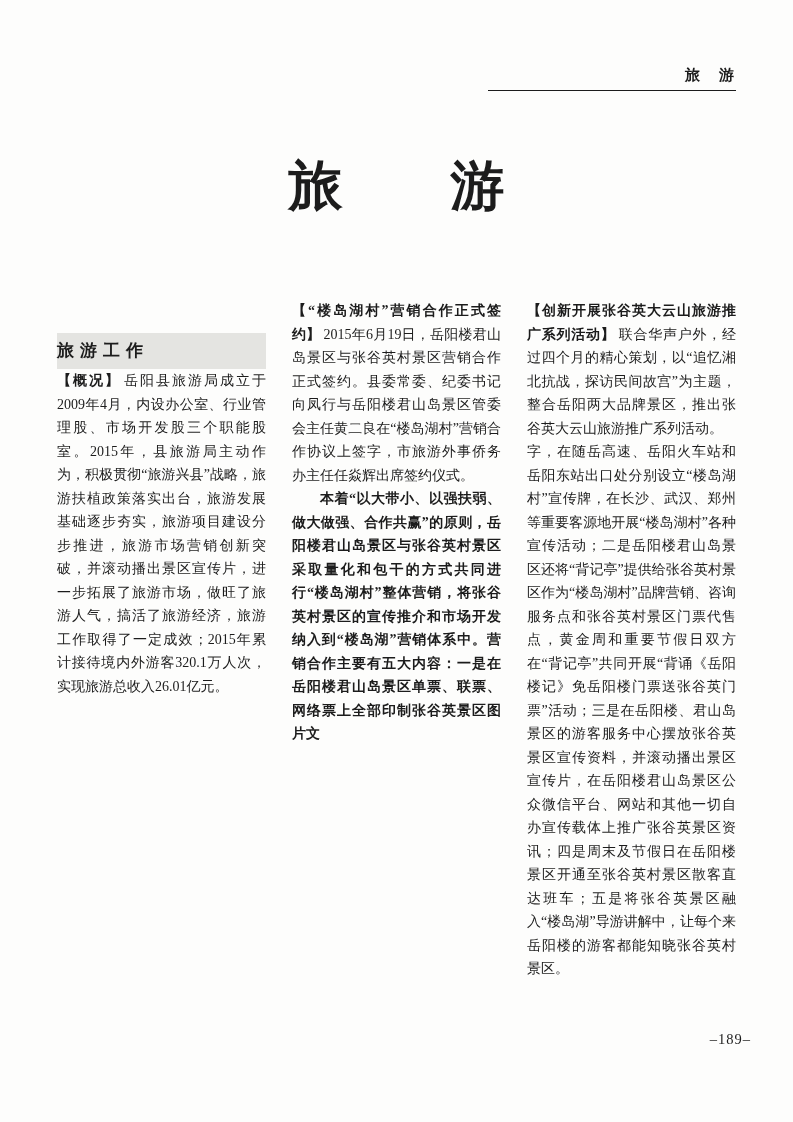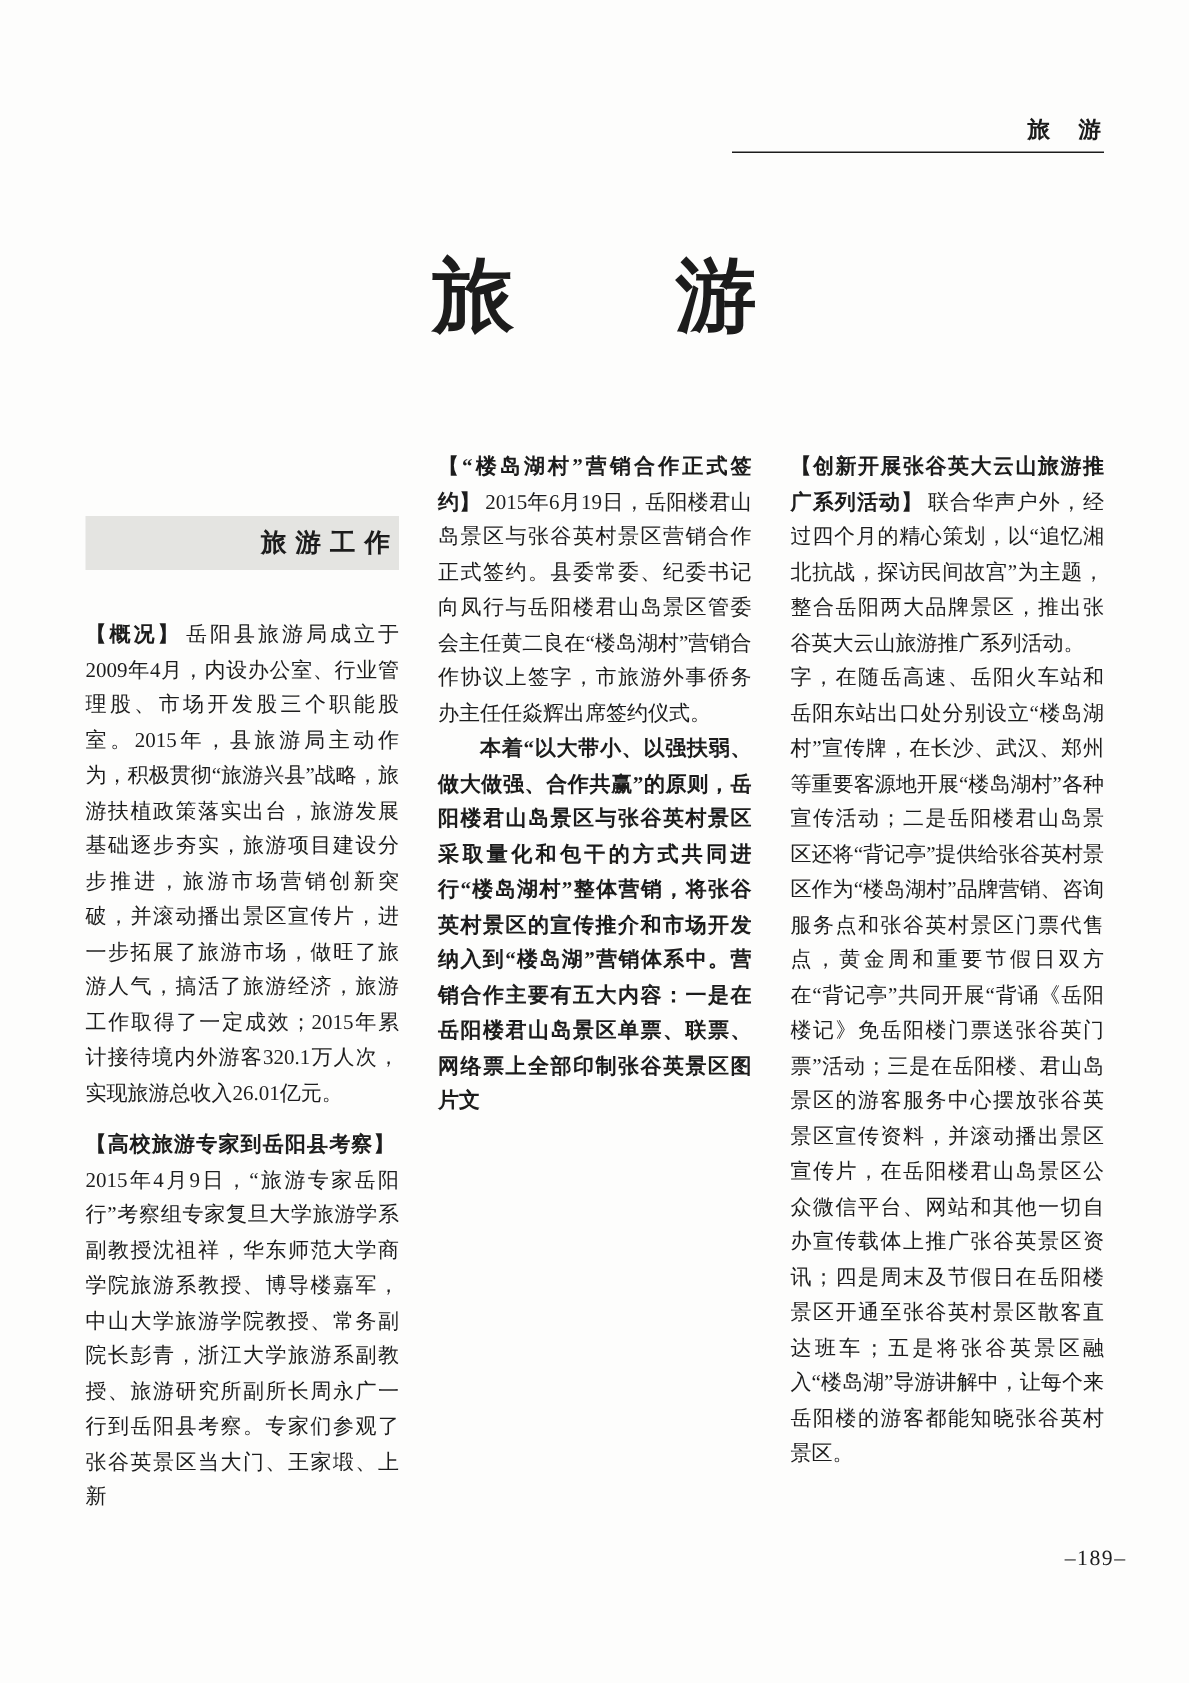--- a/index.html
+++ b/index.html
@@ -7,21 +7,21 @@
     padding: 0;
     background: #ffffff;
   }
   .page {
     position: relative;
     width: 793px;
     height: 1122px;
     margin: 0 auto;
     background: #fdfdfc;
     box-sizing: border-box;
-    padding: 11px 57px;
+    padding: 0 57px;
     font-family: "Liberation Serif", "DejaVu Serif", serif;
     color: #1c1c1c;
     overflow: hidden;
   }
   
   .running-head {
     padding-top: 66px;
   }
   .running-head-wrap {
     width: 248px;
@@ -51,35 +51,34 @@
     margin-top: 62px;
   }
   .col {
     flex: 1 1 0;
     min-width: 0;
     font-size: 14px;
     line-height: 23.5px;
   }
   .section-box {
     margin-top: 55px;
-    margin-bottom: 32px;
     background: #e4e4e1;
     height: 36px;
     line-height: 36px;
-    text-align: right;
+    text-align: left;
     font-size: 17px;
     font-weight: 700;
     letter-spacing: 6px;
   }
   .para {
     margin: 0;
     text-align: justify;
   }
   .para.gap {
-    margin-top: 11px;
+    margin-top: 21px;
   }
   .para.indent {
     text-indent: 2em;
     font-weight: bold;
   }
   .bhead {
     font-weight: 700;
     margin-right: 3px;
   }
   
@@ -104,21 +103,20 @@
 
   <h1 class="page-title">旅　　游</h1>
 
   <main class="columns">
 
     <section class="col">
       <div class="section-box">旅游工作</div>
 
       <p class="para"><b class="bhead">【概况】</b><span>岳阳县旅游局成立于2009年4月，内设办公室、行业管理股、市场开发股三个职能股室。2015年，县旅游局主动作为，积极贯彻“旅游兴县”战略，旅游扶植政策落实出台，旅游发展基础逐步夯实，旅游项目建设分步推进，旅游市场营销创新突破，并滚动播出景区宣传片，进一步拓展了旅游市场，做旺了旅游人气，搞活了旅游经济，旅游工作取得了一定成效；2015年累计接待境内外游客320.1万人次，实现旅游总收入26.01亿元。</span></p>
 
-      <p class="para gap"><b class="bhead">【高校旅游专家到岳阳县考察】</b><span>2015年4月9日，“旅游专家岳阳行”考察组专家复旦大学旅游学系副教授沈祖祥，华东师范大学商学院旅游系教授、博导楼嘉军，中山大学旅游学院教授、常务副院长彭青，浙江大学旅游系副教授、旅游研究所副所长周永广一行到岳阳县考察。专家们参观了张谷英景区当大门、王家塅、上新</span></p>
     </section>
 
     <section class="col">
 
       <p class="para gap"><b class="bhead">【“楼岛湖村”营销合作正式签约】</b><span>2015年6月19日，岳阳楼君山岛景区与张谷英村景区营销合作正式签约。县委常委、纪委书记向凤行与岳阳楼君山岛景区管委会主任黄二良在“楼岛湖村”营销合作协议上签字，市旅游外事侨务办主任任焱辉出席签约仪式。</span></p>
 
       <p class="para indent">本着“以大带小、以强扶弱、做大做强、合作共赢”的原则，岳阳楼君山岛景区与张谷英村景区采取量化和包干的方式共同进行“楼岛湖村”整体营销，将张谷英村景区的宣传推介和市场开发纳入到“楼岛湖”营销体系中。营销合作主要有五大内容：一是在岳阳楼君山岛景区单票、联票、网络票上全部印制张谷英景区图片文</p>
     </section>
 
     <section class="col">

